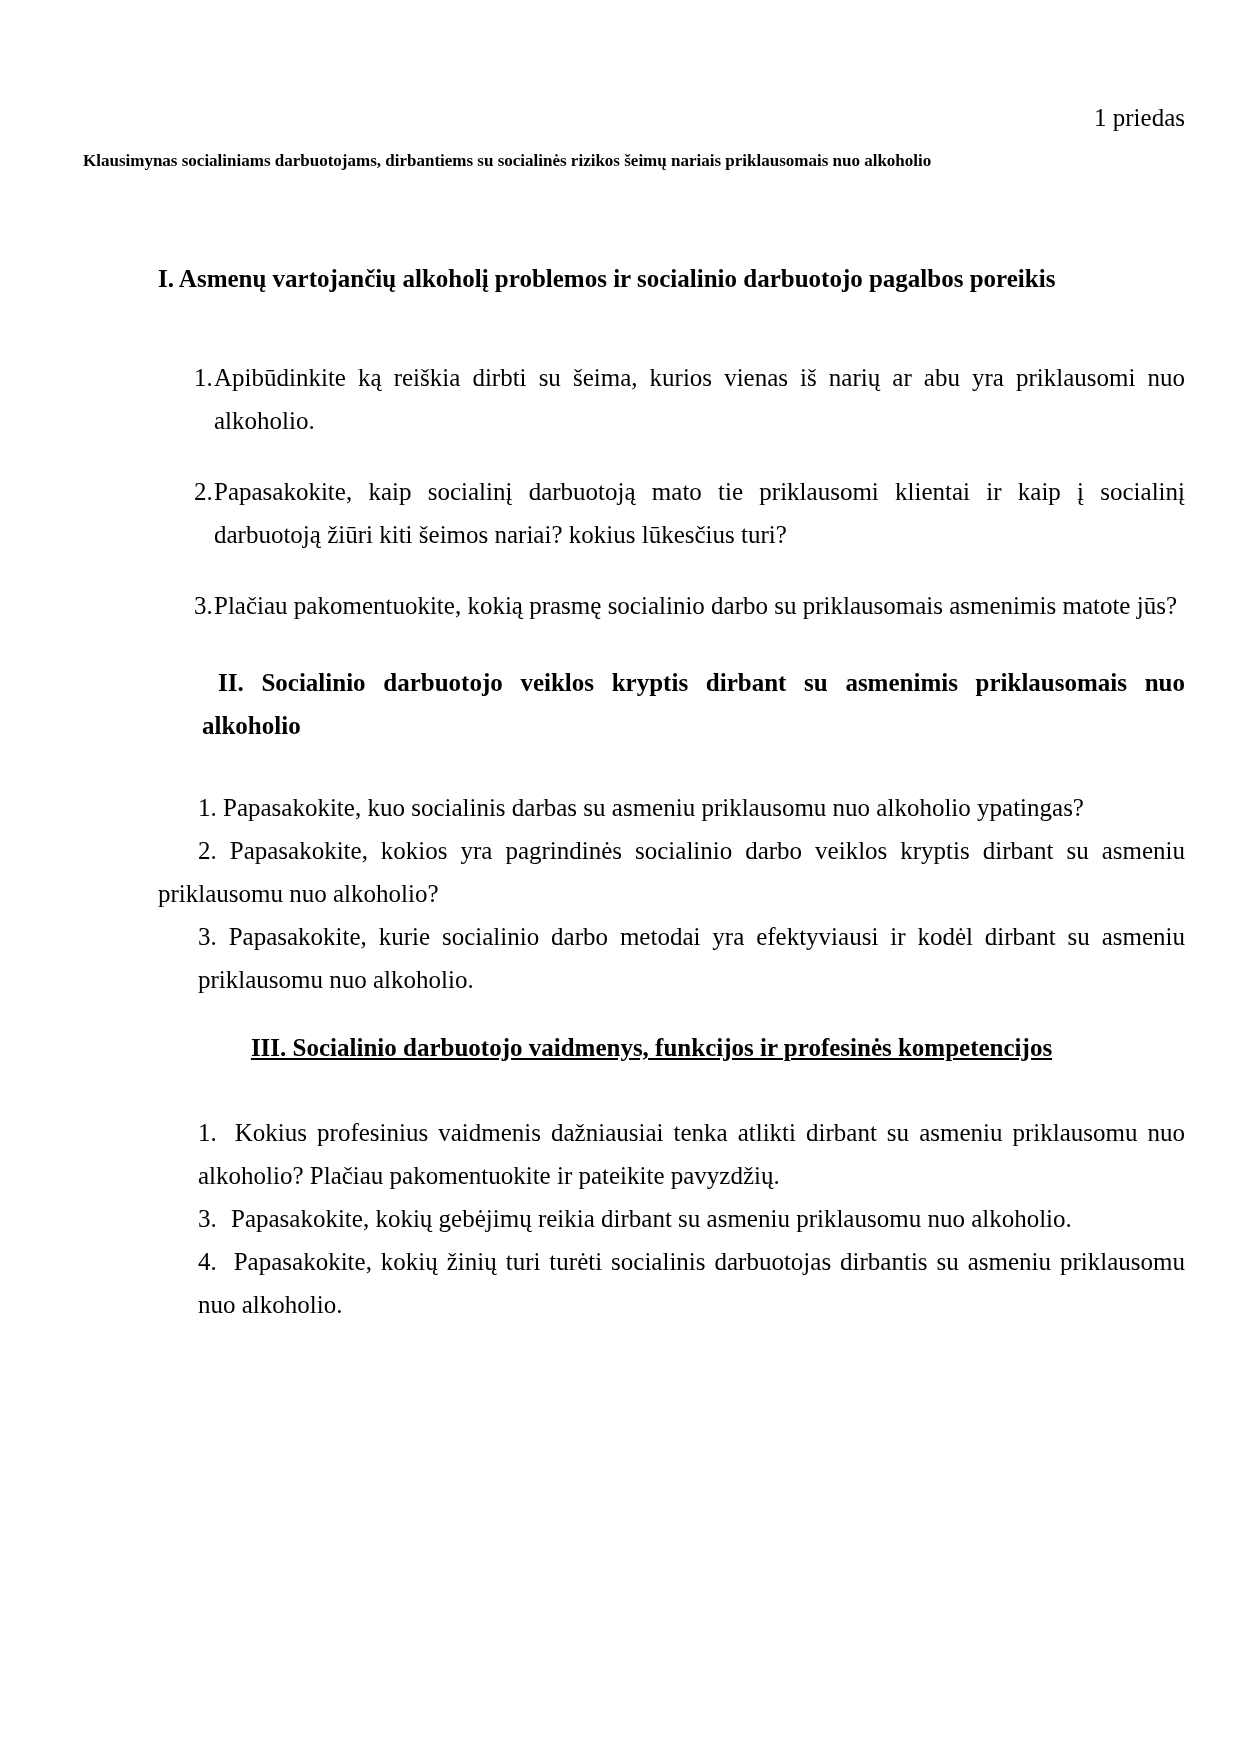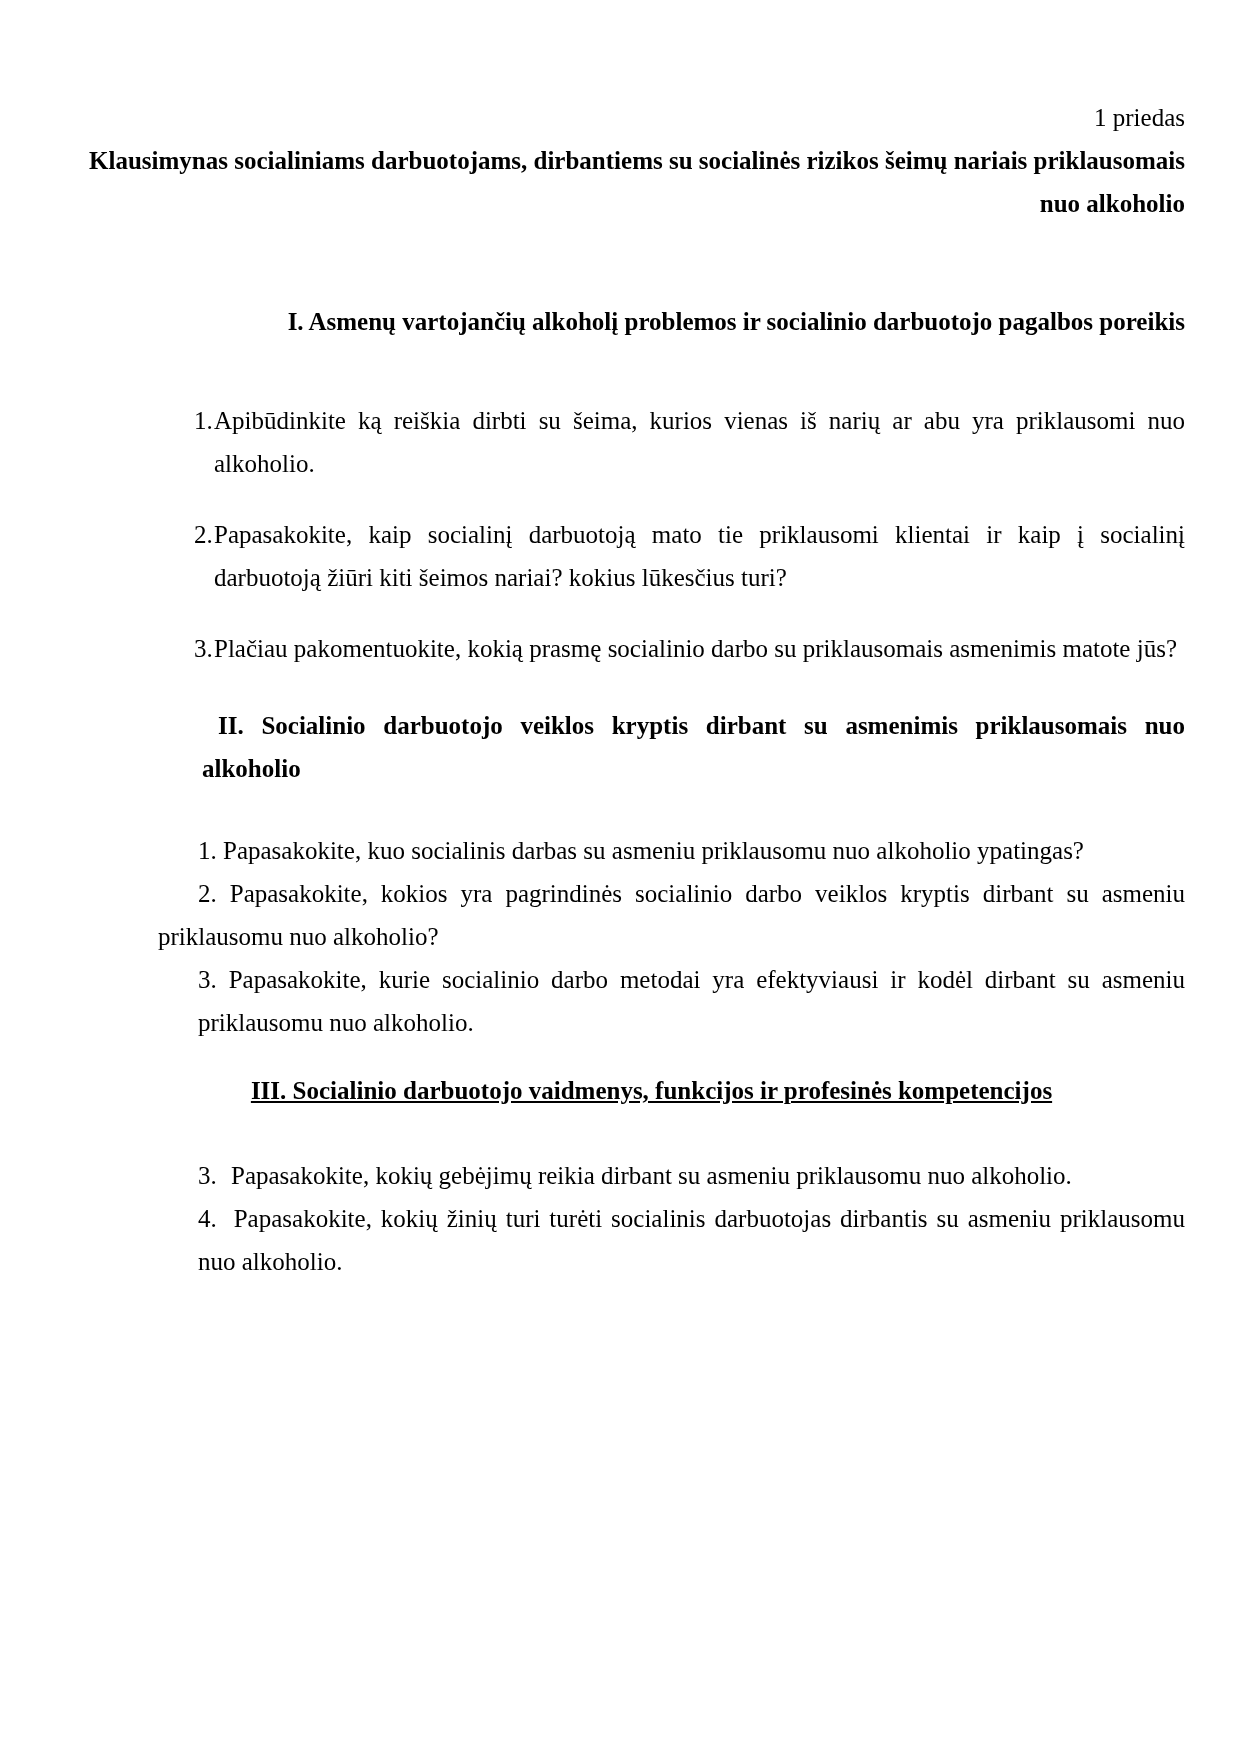--- a/index.html
+++ b/index.html
@@ -11,26 +11,26 @@
     color: #000000;
     font-family: "Liberation Serif", "DejaVu Serif", serif;
     font-size: 25px;
     line-height: 43px;
     padding: 96px 55px 12px 158px;
     overflow: hidden;
   }
   .annex { text-align: right; }
   .doc-title {
     font-weight: bold;
-    text-align: right;
-    font-size: 25px;
+    text-align: left;
+    font-size: 17px;
     margin: 0 0 0 -75px;
   }
   .heading { font-weight: bold; font-size: 25px; margin: 0; }
-  .h-center { text-align: right; }
+  .h-center { text-align: left; }
   .h-center-shift { text-align: center; margin-left: -40px; }
   .h-just { text-align: justify; margin-left: 44px; text-indent: 16px; }
   .mt-h1 { margin-top: 75px; }
   .mt-l1 { margin-top: 56px; }
   .mt-h2 { margin-top: 34px; }
   .mt-l2 { margin-top: 39px; }
   .mt-h3 { margin-top: 25px; text-decoration: underline; }
   .mt-l3 { margin-top: 42px; }
   p { margin: 0; }
   
@@ -64,18 +64,19 @@
     <div class="mt-l2">
       <p class="p-ind"><span>1.</span> <span>Papasakokite, kuo socialinis darbas su asmeniu priklausomu nuo alkoholio ypatingas?</span></p>
       <p class="p-ind"><span>2.</span> <span>Papasakokite, kokios yra pagrindinės socialinio darbo veiklos kryptis dirbant su asmeniu priklausomu nuo alkoholio?</span></p>
       <p class="p-blk"><span>3.</span> <span>Papasakokite, kurie socialinio darbo metodai yra efektyviausi ir kodėl dirbant su asmeniu priklausomu nuo alkoholio.</span></p>
     </div>
   </section>
 
   <section>
     <h2 class="heading h-center-shift mt-h3">III. Socialinio darbuotojo vaidmenys, funkcijos ir profesinės kompetencijos</h2>
     <div class="mt-l3">
+      <p class="p-blk"><span class="num-gap">1.</span> <span>Kokius profesinius vaidmenis dažniausiai tenka atlikti dirbant su asmeniu priklausomu nuo alkoholio? Plačiau pakomentuokite ir pateikite pavyzdžių.</span></p>
       <p class="p-blk"><span class="num-gap">3.</span> <span>Papasakokite, kokių gebėjimų reikia dirbant su asmeniu priklausomu nuo alkoholio.</span></p>
       <p class="p-blk"><span class="num-gap">4.</span> <span>Papasakokite, kokių žinių turi turėti socialinis darbuotojas dirbantis su asmeniu priklausomu nuo alkoholio.</span></p>
     </div>
   </section>
 
 </div>
 
 </body></html>

